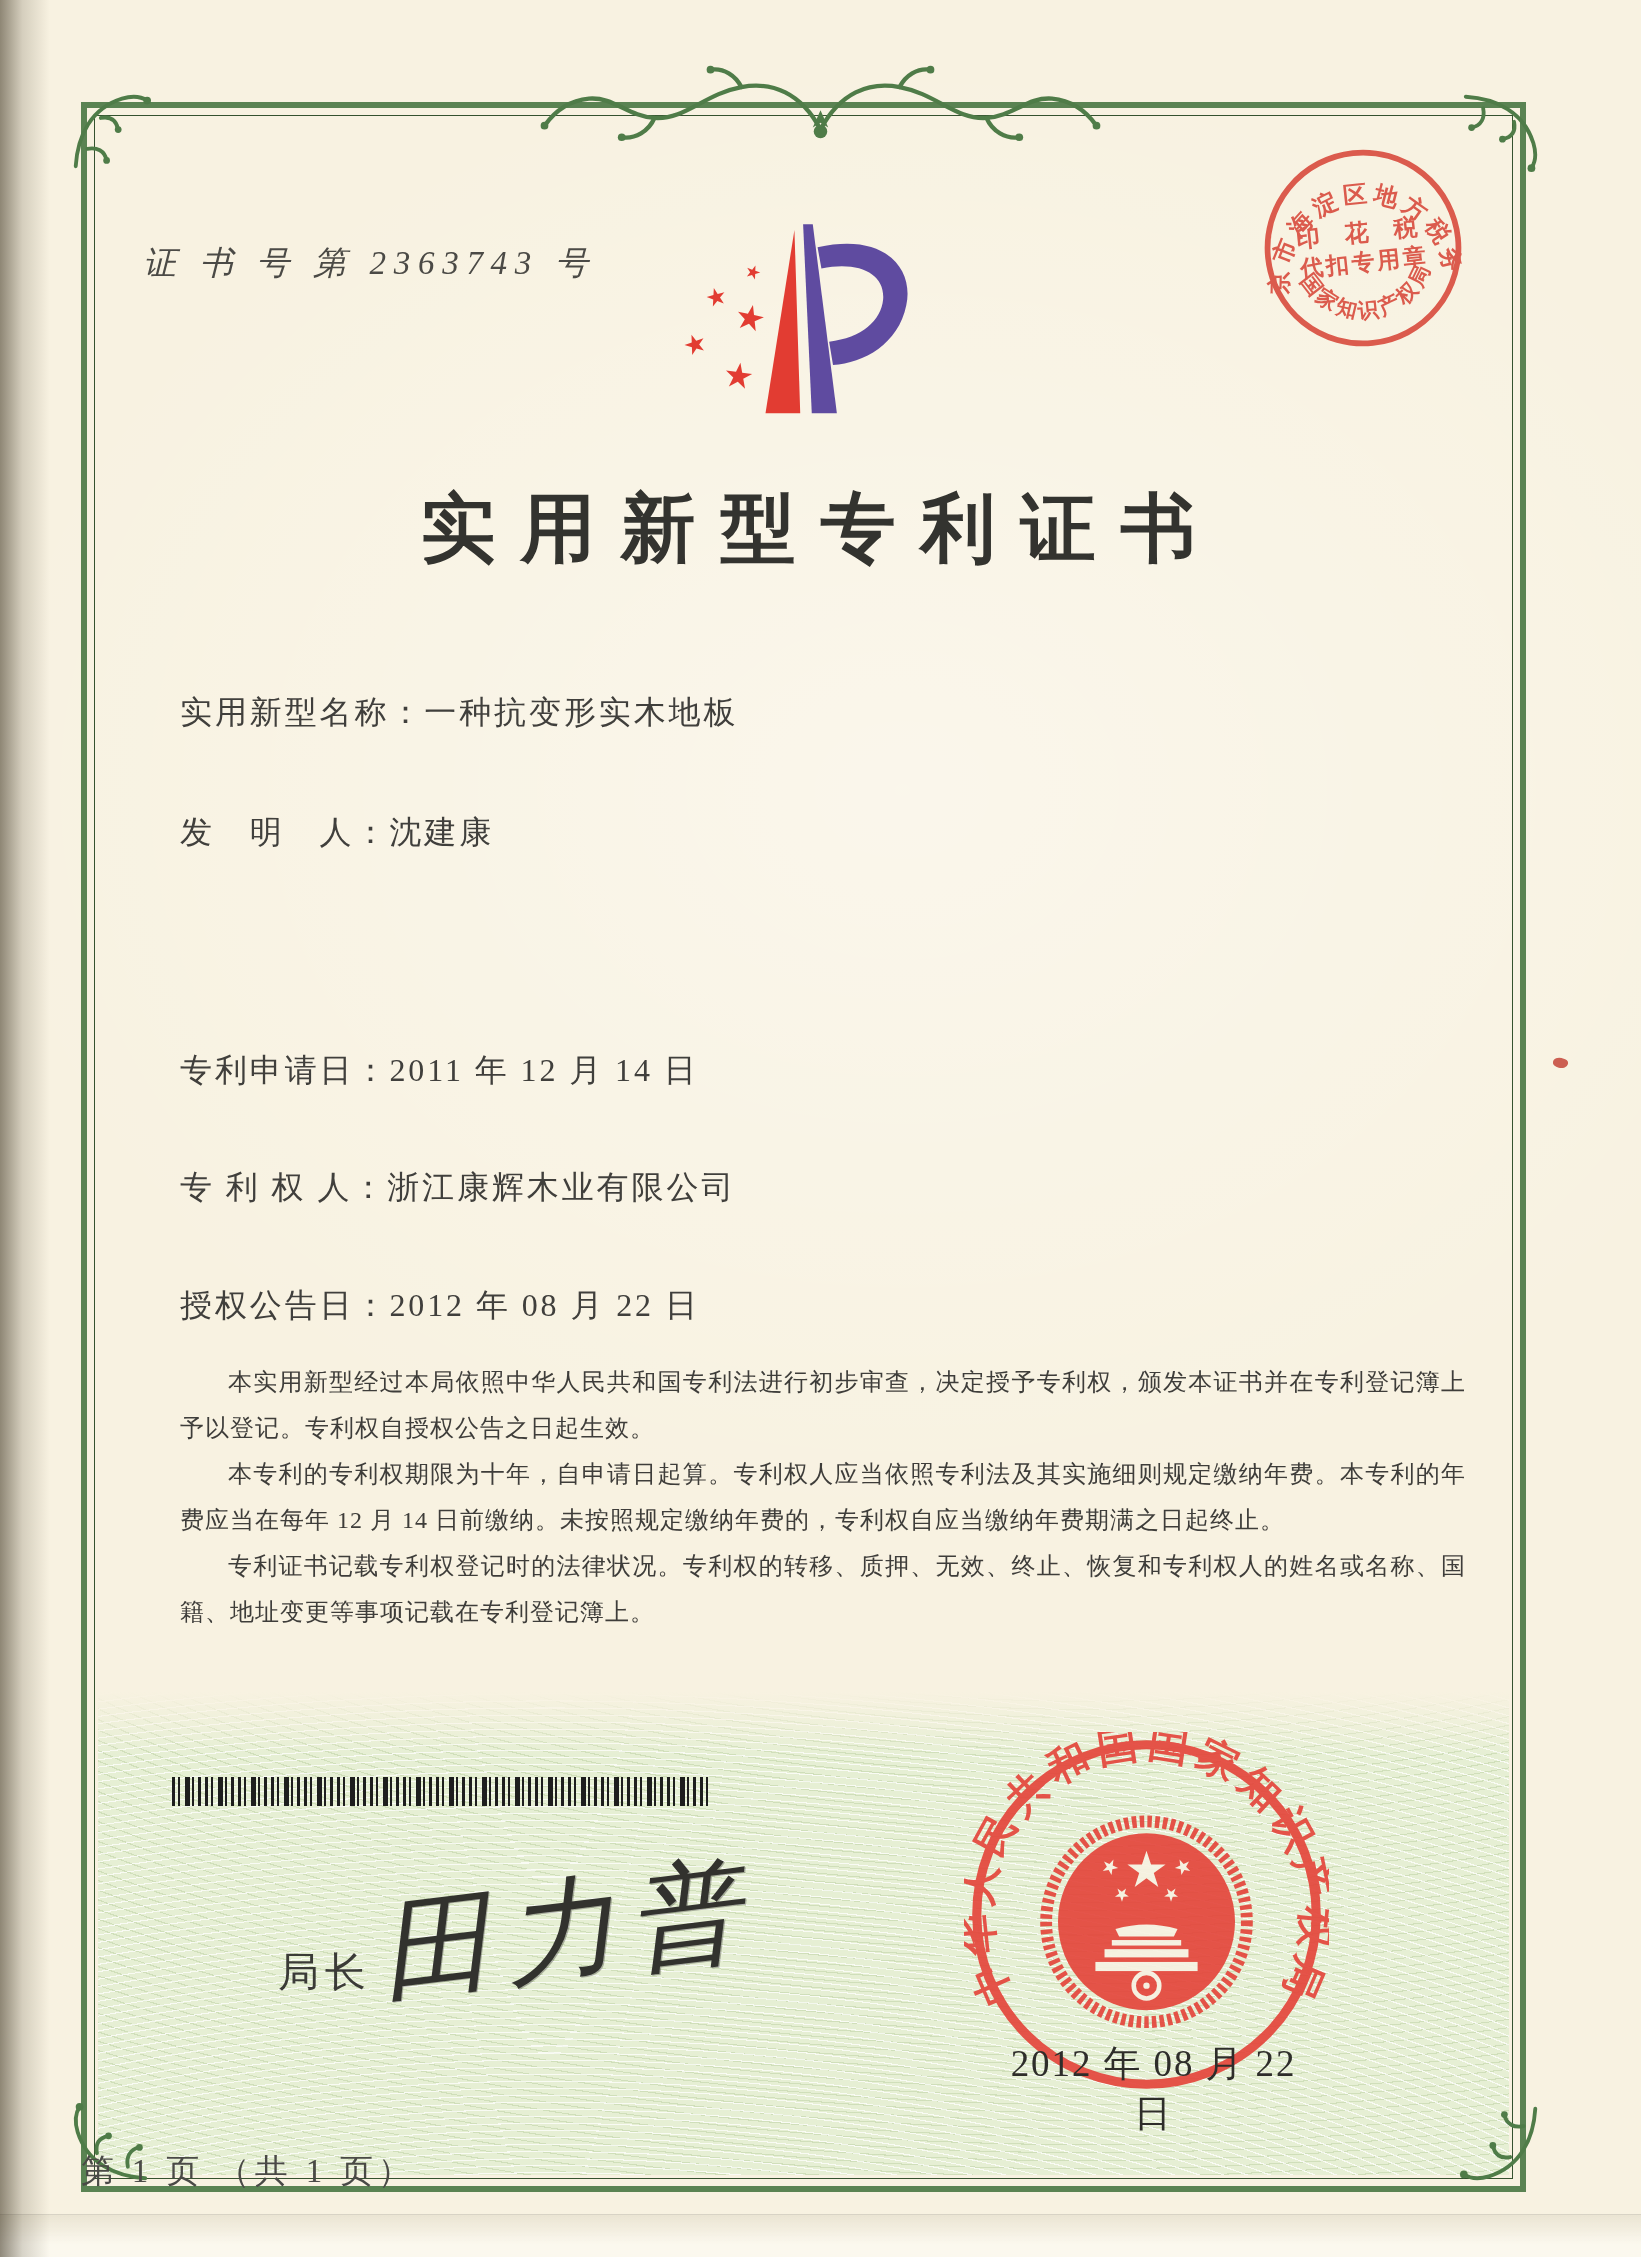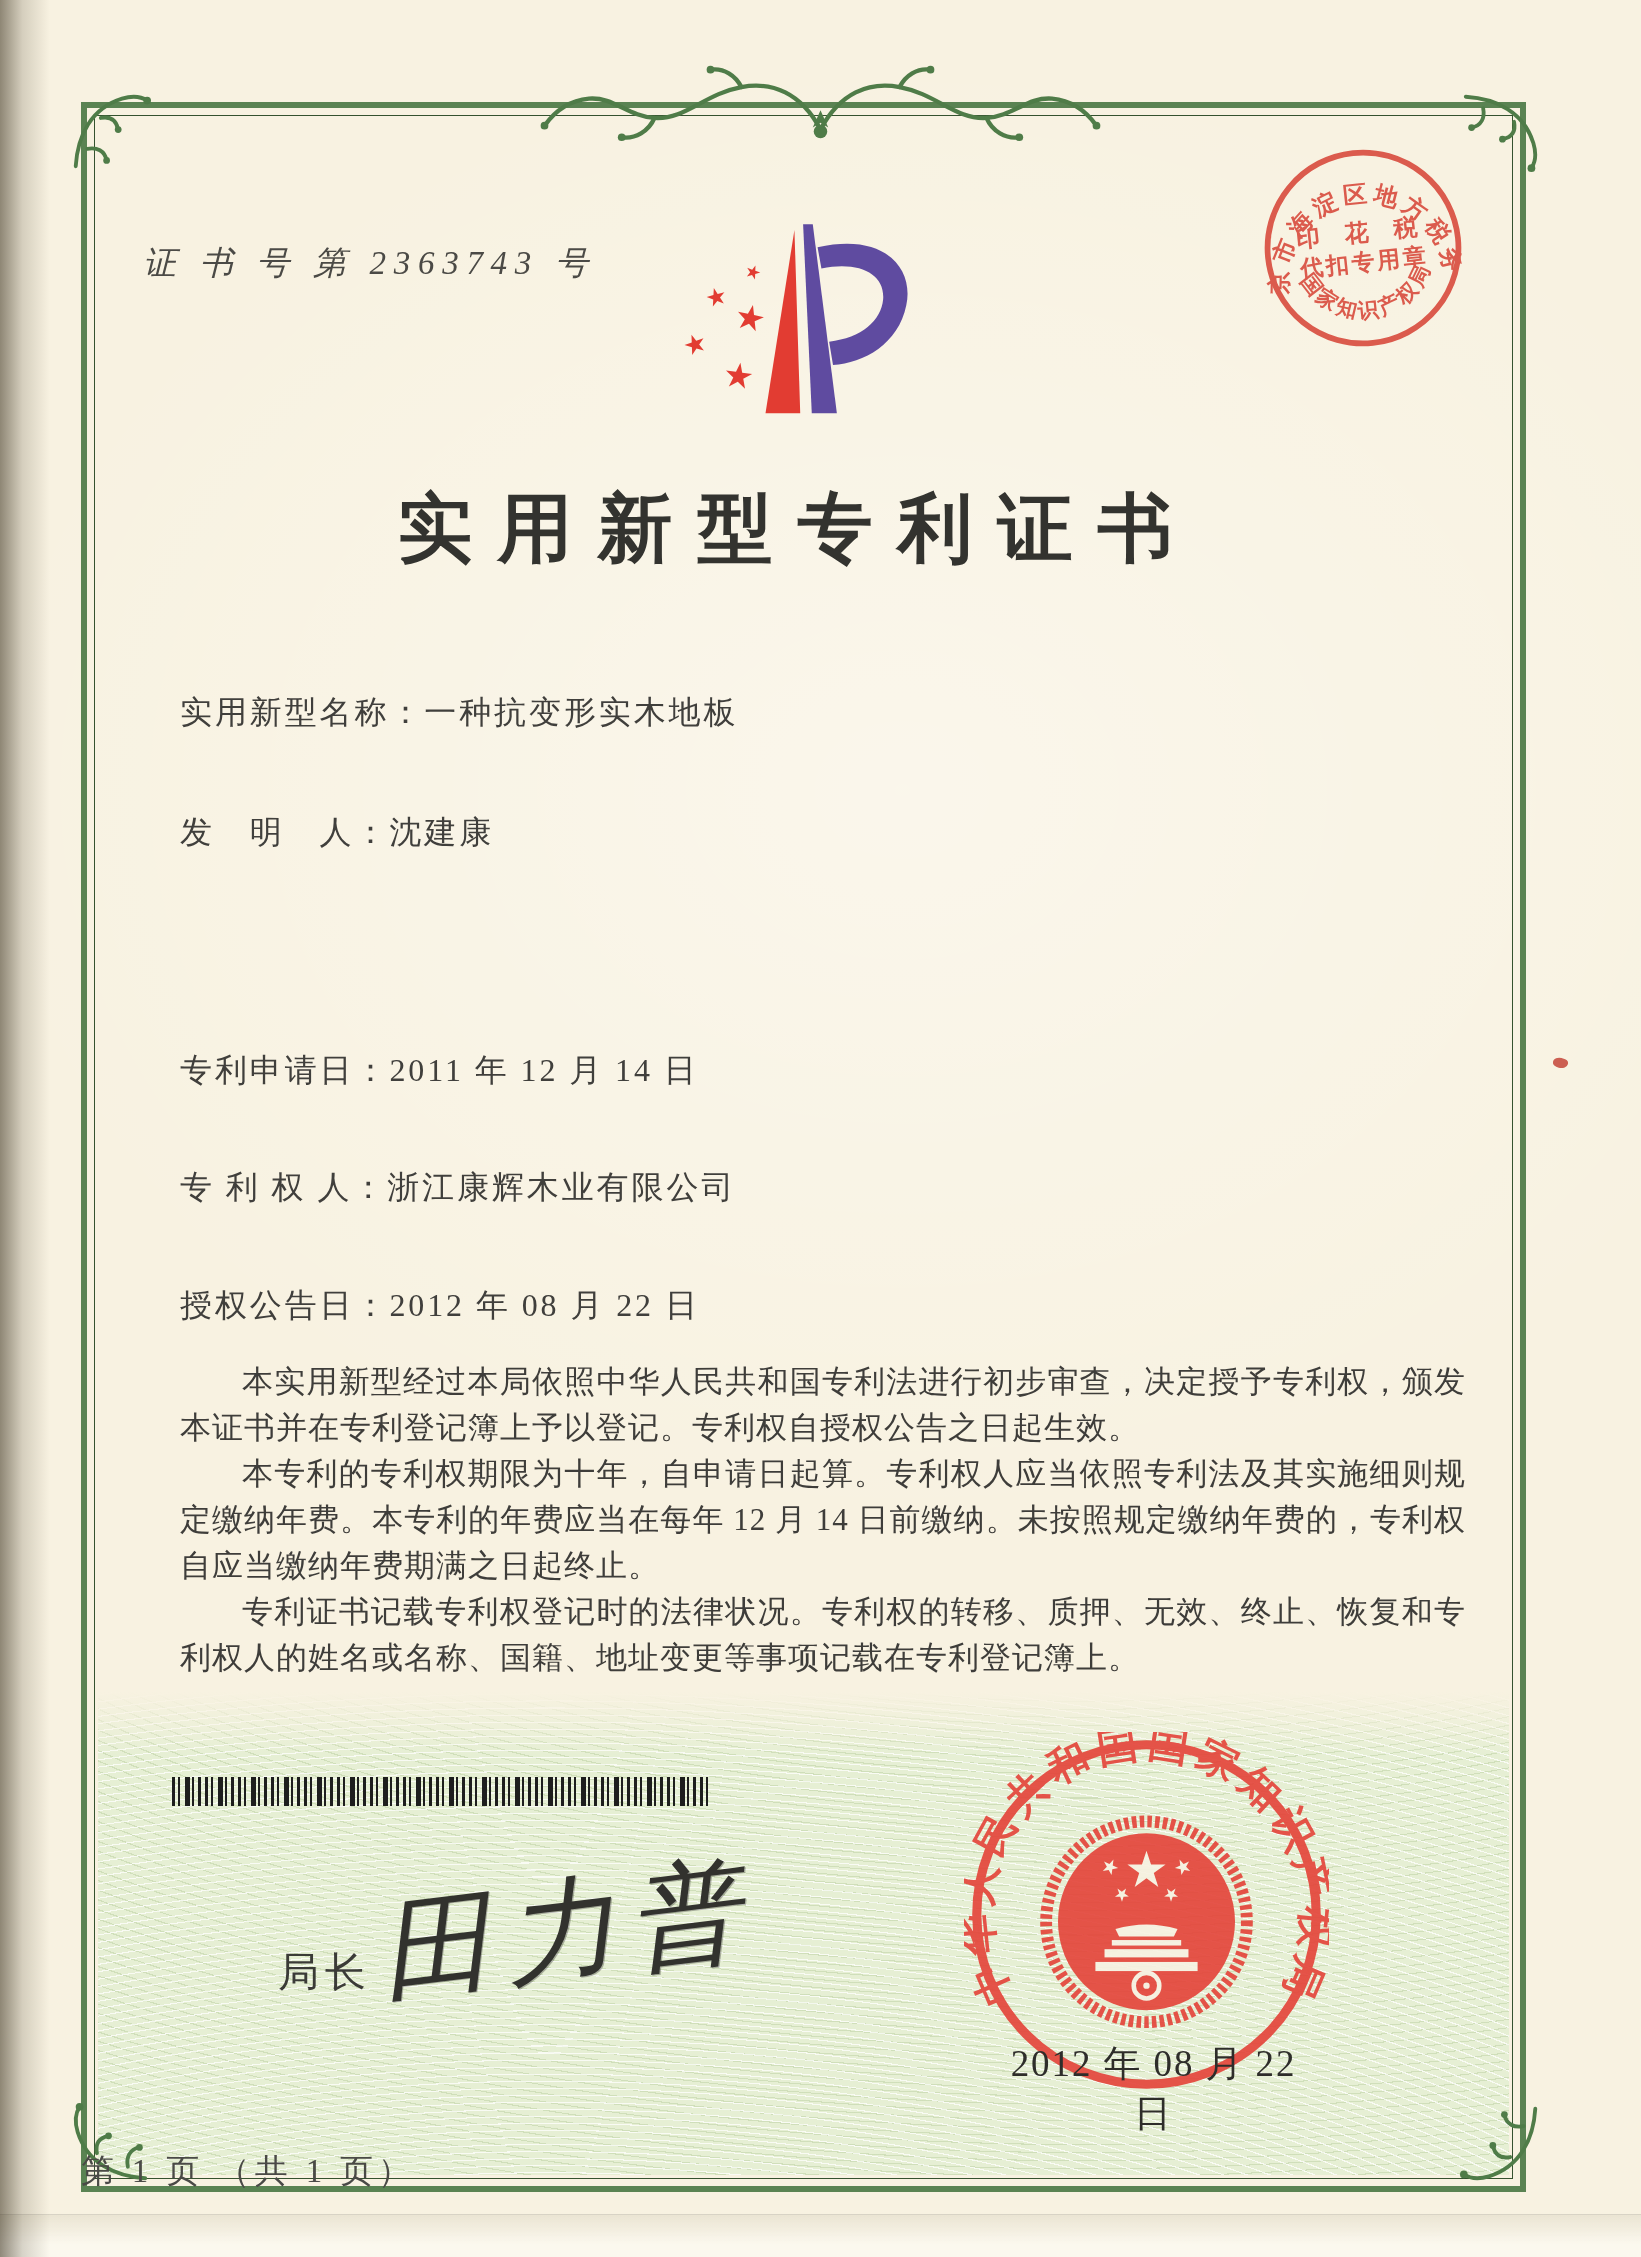--- a/index.html
+++ b/index.html
@@ -30,23 +30,23 @@
     background-image:
       repeating-radial-gradient(1641px 917px at 32% 225%, rgba(255,255,255,.75) 0 1.9px, rgba(255,255,255,0) 1.9px 12.6px),
       repeating-radial-gradient(1738px 966px at 70% -130%, rgba(150,180,118,.28) 0 1.9px, rgba(150,180,118,0) 1.9px 14.5px);}
   .green-zone::before{content:"";position:absolute;left:0;top:0;right:0;height:62px;
     background:linear-gradient(#f8f2e1, rgba(248,242,225,0));}
   
   .ornament{position:absolute;z-index:3;}
   
   .cert-no{position:absolute;left:143px;top:241px;font-size:33px;letter-spacing:7.7px;color:#4b4a46;z-index:5;font-style:italic;}
   .title{position:absolute;left:81px;width:1433px;top:479px;text-align:center;
-    font-size:75px;font-weight:600;letter-spacing:25px;color:#33332f;z-index:5;}
+    font-size:75px;font-weight:600;letter-spacing:25px;color:#33332f;z-index:5;padding-left:23px;}
   .field{position:absolute;left:180px;font-size:32px;letter-spacing:2.9px;color:#403f3c;white-space:nowrap;z-index:5;text-align:center;}
-  .paras{position:absolute;left:180px;width:1286px;top:1359px;font-size:31px;line-height:46px;
+  .paras{position:absolute;left:180px;width:1286px;top:1359px;font-size:24px;line-height:46px;
     letter-spacing:1px;color:#3e3d3a;text-align:justify;z-index:5;}
   .paras p{margin:0;text-indent:2em;}
   .barcode{position:absolute;left:172px;top:1777px;width:537px;height:29px;z-index:6;
     background:repeating-linear-gradient(90deg,
       #1e1e1e 0 2.9px, transparent 2.9px 5.8px,
       #1e1e1e 5.8px 7.7px, transparent 7.7px 12.6px,
       #1e1e1e 12.6px 18.3px, transparent 18.3px 20px,
       #1e1e1e 20px 22px, transparent 22px 26px,
       #1e1e1e 26px 29px, transparent 29px 33px);}
   .sig-title{position:absolute;left:278px;top:1923px;font-size:41px;letter-spacing:5.8px;color:#3b3b37;z-index:6;margin-top:22px;}

